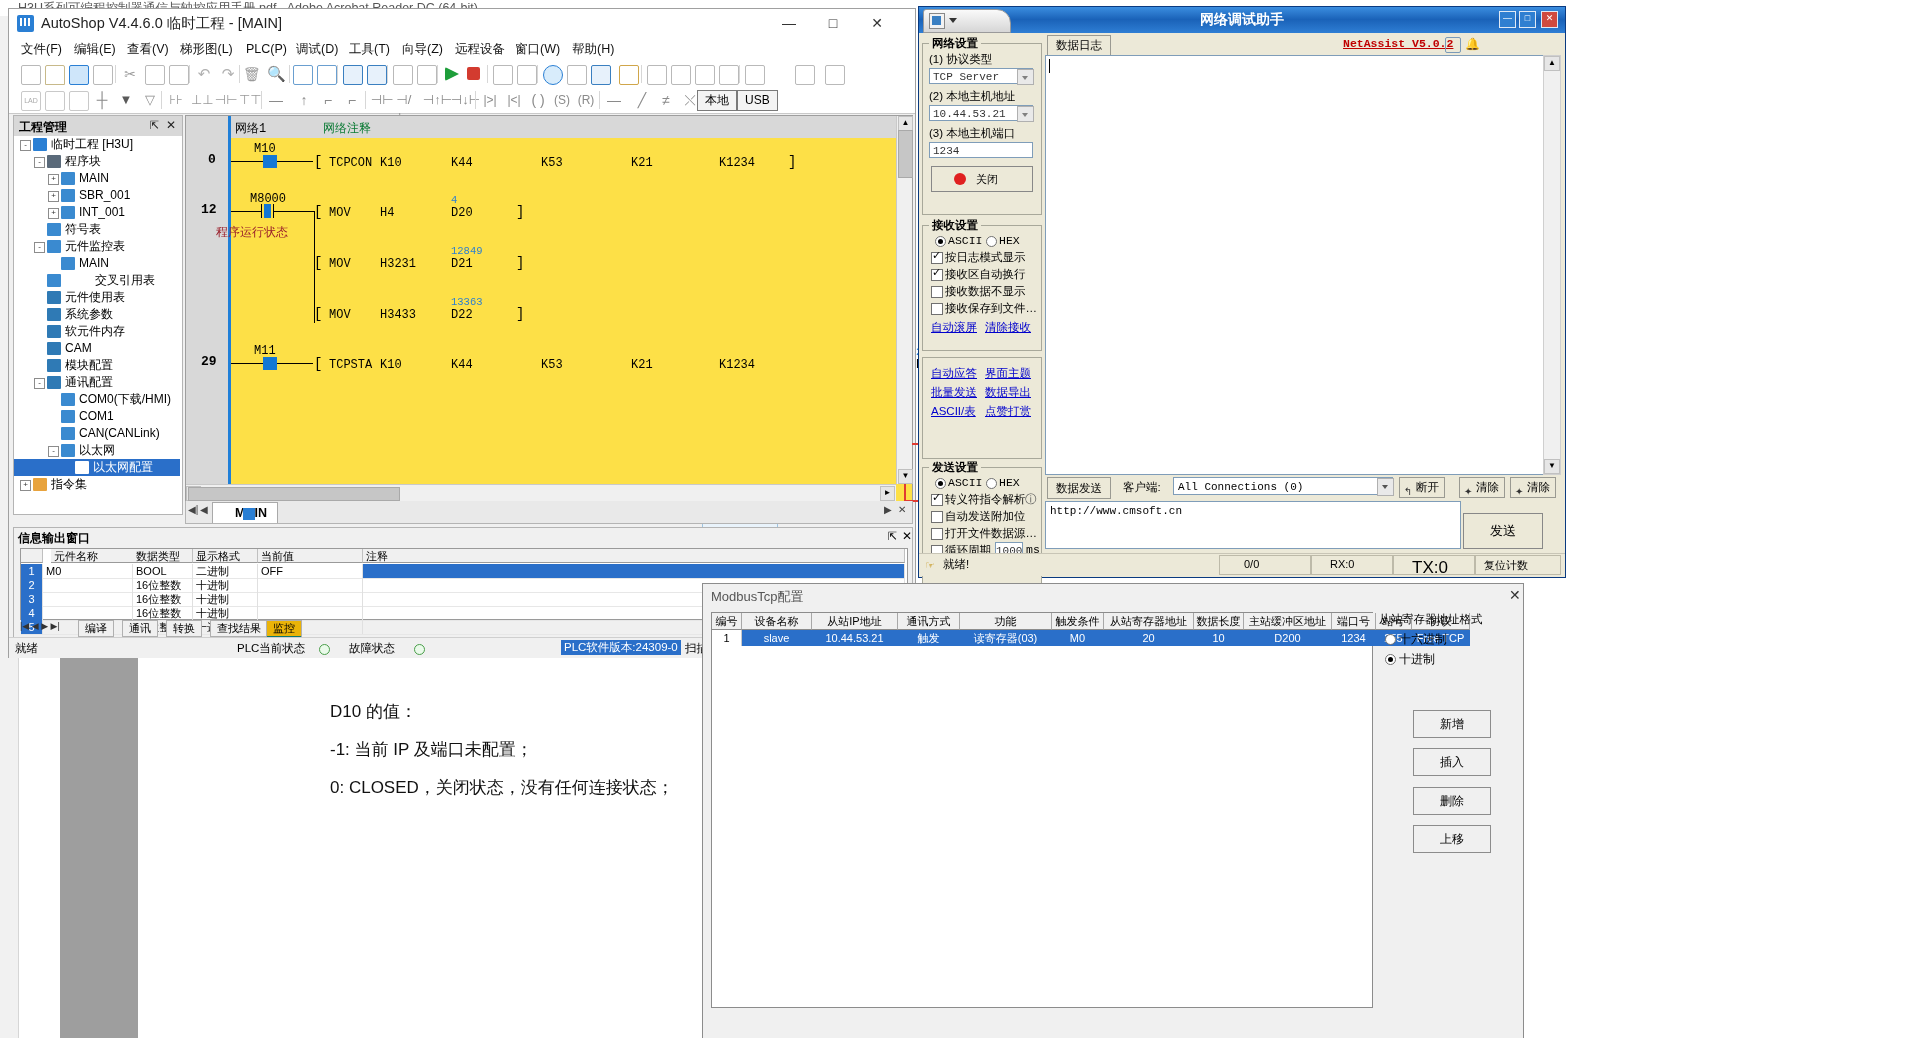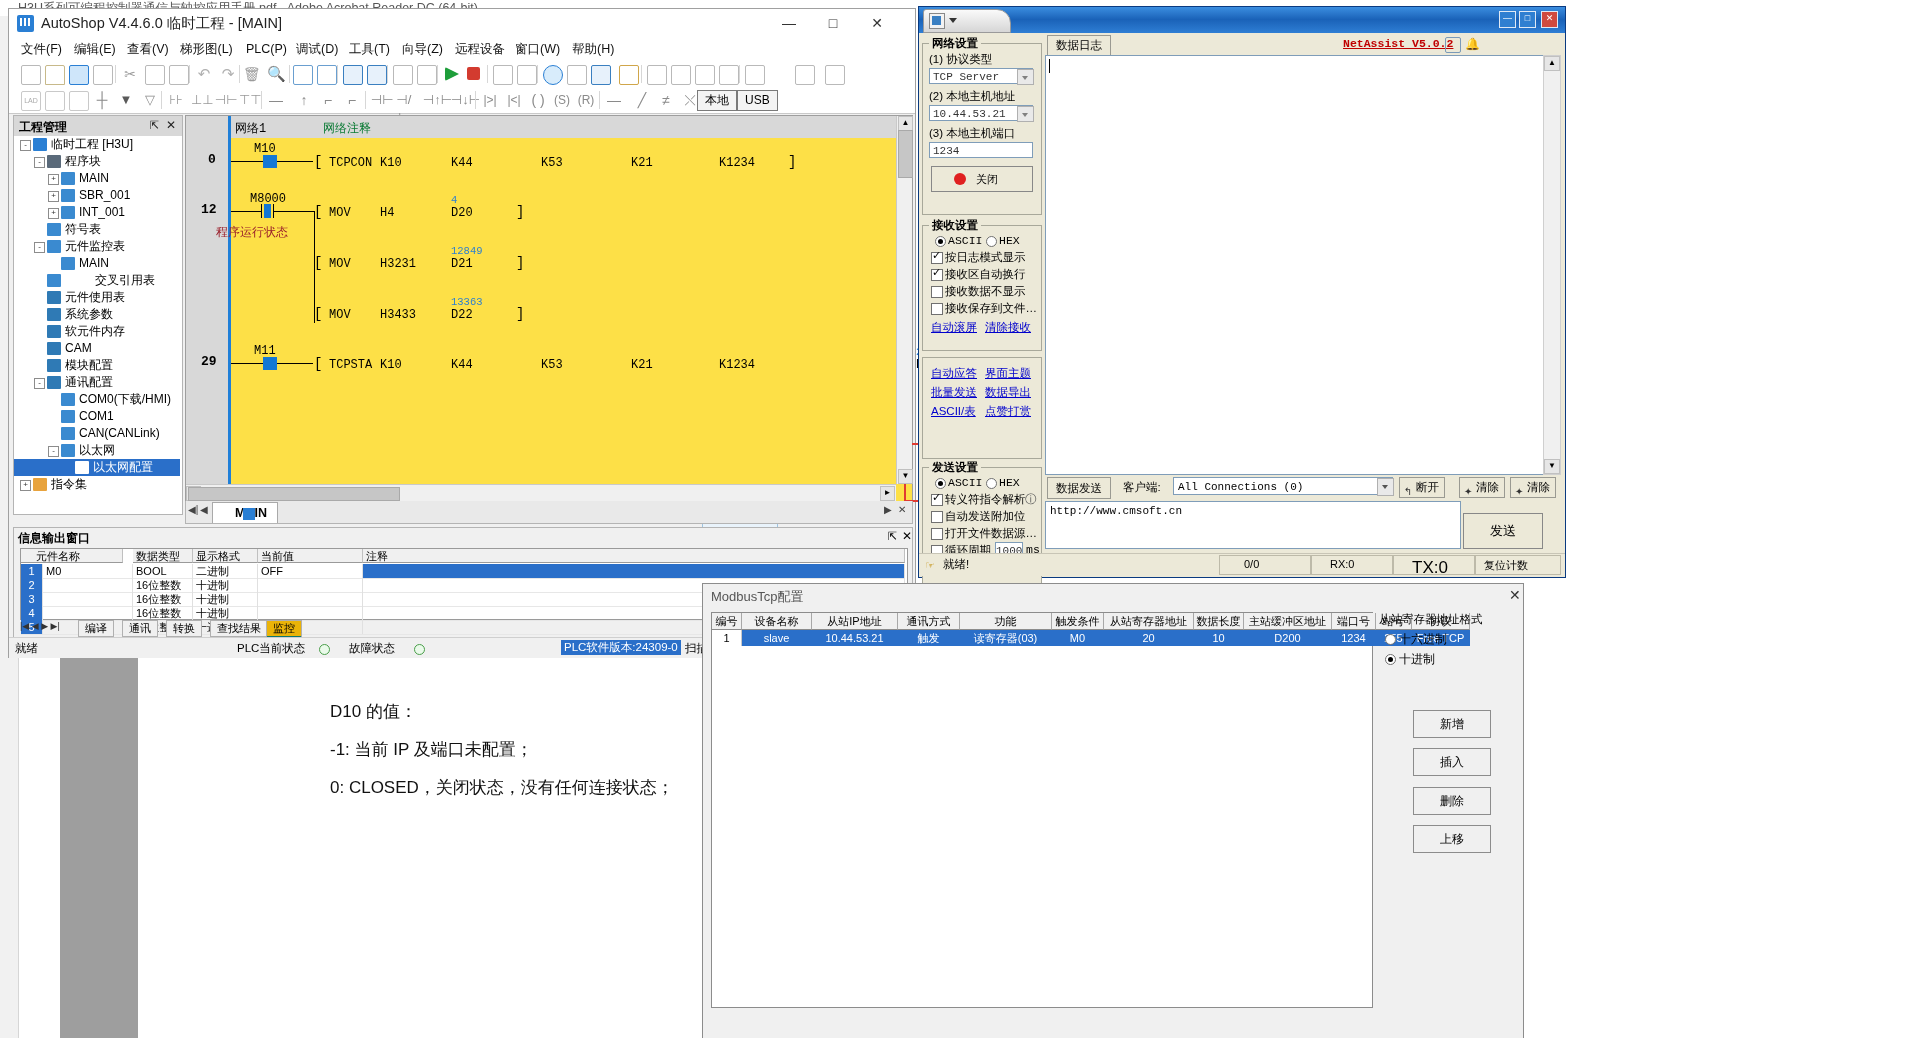--- a/index.html
+++ b/index.html
@@ -477,21 +477,21 @@
 
   <div class="abs" id="out-panel">
     <div class="abs" id="out-hdr">
       <div class="abs" id="out-hdr-t">信息输出窗口</div>
       <div class="abs" id="out-pin">⇱</div>
       <div class="abs" id="out-x">✕</div>
     </div>
 
     <div class="abs" id="grid">
       <div class="abs gh" style="left:0;width:22px"></div>
-      <div class="abs gh" style="left:12px;width:90px">元件名称</div>
+      <div class="abs gh" style="left:30px;width:90px">元件名称</div>
       <div class="abs gh" style="left:112px;width:60px">数据类型</div>
       <div class="abs gh" style="left:172px;width:65px">显示格式</div>
       <div class="abs gh" style="left:237px;width:105px">当前值</div>
       <div class="abs gh" style="left:342px;width:542px">注释</div>
       <div class="abs" id="grid-rows" style="left:0;top:15px;width:884px;height:53px">
           <div class="abs grow" style="left: 0px; top: 0px; width: 884px;">
             <div class="abs gc grow-n" style="top: 0px;">1</div>
             <div class="abs gc" style="left: 22px; width: 90px; top: 0px;">M0</div>
             <div class="abs gc" style="left: 112px; width: 60px; top: 0px;">BOOL</div>
             <div class="abs gc" style="left: 172px; width: 65px; top: 0px;">二进制</div>
@@ -552,20 +552,21 @@
     <div class="abs" id="sb-ver">PLC软件版本:24309-0</div>
     <div class="abs sb" style="left:676px">扫描</div>
   </div>
 </div>
 
 <div class="abs" id="netassist">
   <div class="abs" id="na-title">
     <div class="abs" id="na-tabshape"></div>
     <div class="abs" id="na-appicon"></div>
     <div class="abs" id="na-caret"></div>
+    <div class="abs" id="na-title-t">网络调试助手</div>
     <div class="abs na-wb" style="left:580px">—</div>
     <div class="abs na-wb" style="left:600px">□</div>
     <div class="abs na-wb" style="left:622px;background:#d04a3f">✕</div>
   </div>
 
   <div class="abs" id="na-body">
 
     <div class="abs" id="na-left">
 
       <div class="abs gbox" style="left:0;top:8px;width:118px;height:170px">

